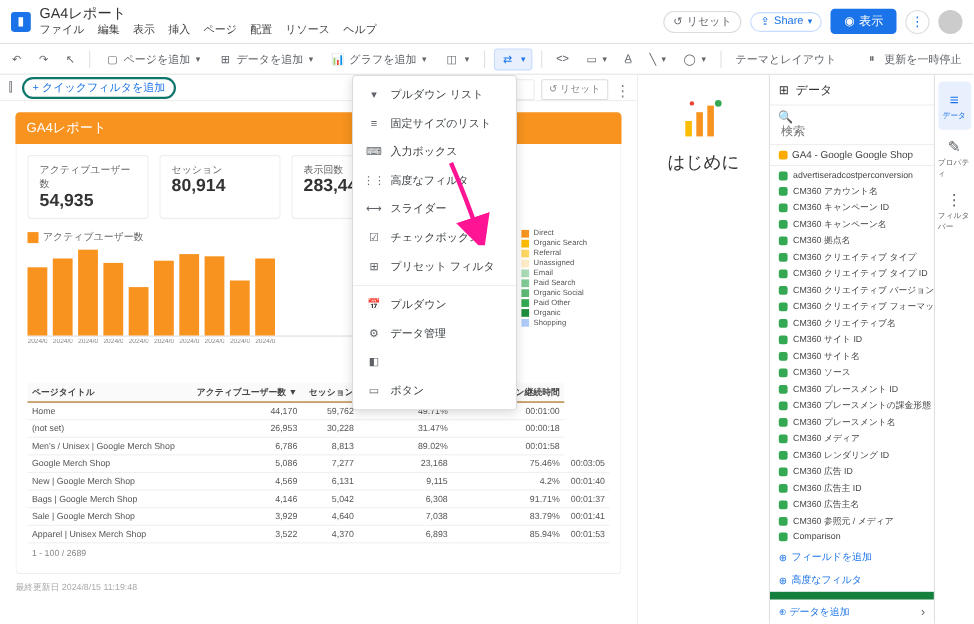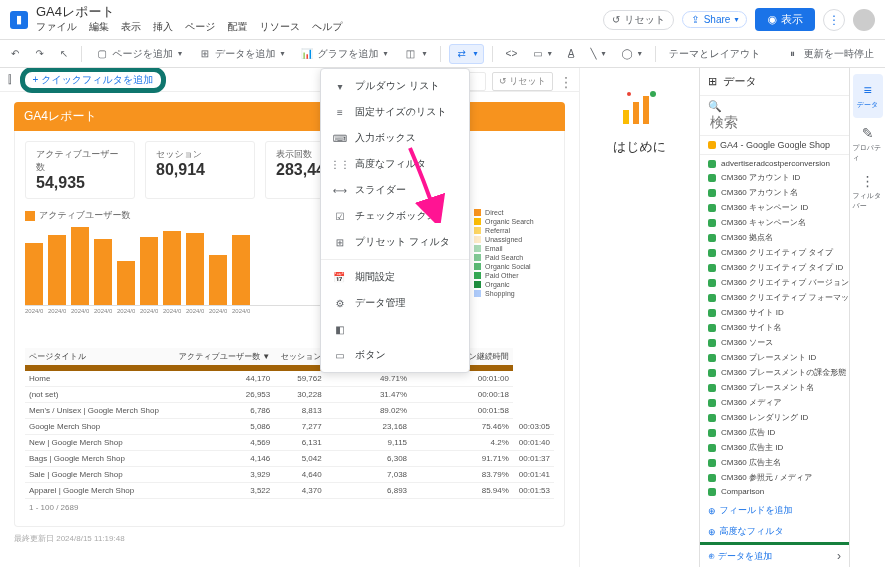--- a/index.html
+++ b/index.html
@@ -21,21 +21,21 @@
 .tb-btn{display:flex;align-items:center;gap:3px;padding:2px 5px;border-radius:3px}
 .tb-btn.active{background:#e8f0fe;color:#1a73e8;border:1px solid #c7dbff}
 .tb-sep{width:1px;height:16px;background:#e0e0e0;margin:0 2px}
 .tb-icon{width:14px;height:14px;display:inline-flex;align-items:center;justify-content:center}
 .dd-caret::after{content:"▾";font-size:8px;margin-left:2px}
 .tb-spacer{flex:1}
 
 .body{display:flex;height:calc(567px - 40px - 28px)}
 .canvas-wrap{flex:1;position:relative;overflow:hidden;background:#fff}
 .filter-row{height:24px;border-bottom:1px solid #eee;display:flex;align-items:center;padding:0 8px;gap:8px}
-.qf-chip{border:5px solid #0f766e;color:#1a73e8;border-radius:12px;padding:1px 8px;font-size:10px}
+.qf-chip{border:2px solid #0f766e;color:#1a73e8;border-radius:12px;padding:1px 8px;font-size:10px}
 .canvas{padding:10px 14px}
 .report-header{background:#f7931e;color:#fff;border-radius:4px 4px 0 0;padding:6px 10px;font-size:12px;font-weight:500}
 .report-body{border:1px solid #eee;border-top:none;border-radius:0 0 4px 4px;padding:10px;background:#fff}
 .scorecards{display:flex;gap:10px;margin-bottom:10px}
 .scard{border:1px solid #eee;border-radius:3px;padding:6px 10px;flex:0 0 110px}
 .scard .lbl{font-size:9px;color:#666}
 .scard .val{font-size:16px;font-weight:600}
 .charts-row{display:flex;gap:20px;margin-bottom:12px}
 .bar-chart{flex:0 0 300px}
 .bar-title{font-size:9px;color:#666;margin-bottom:4px;display:flex;align-items:center;gap:4px}
@@ -45,56 +45,56 @@
 .bar-labels{display:flex;gap:5px;font-size:6px;color:#888;margin-top:2px}
 .bar-labels span{width:18px;text-align:center;transform:rotate(0);overflow:hidden}
 .donut-block{flex:1;display:flex;gap:10px}
 .donut-title{font-size:9px;color:#444;text-align:center;margin-bottom:4px;font-weight:500}
 .donut{width:110px;height:110px;position:relative}
 .donut svg{width:100%;height:100%}
 .donut-legend{font-size:7px;color:#555}
 .donut-legend div{display:flex;align-items:center;gap:4px;margin-bottom:2px}
 .donut-legend .sw{width:7px;height:7px}
 .tbl table{width:100%;border-collapse:collapse;font-size:8px}
-.tbl th{text-align:left;border-bottom:6px solid #a16207;padding:3px 4px;font-weight:400;color:#444;background:#fafafa}
+.tbl th{text-align:left;border-bottom:1px solid #a16207;padding:3px 4px;font-weight:700;color:#444;background:#fafafa}
 .tbl th.r,.tbl td.r{text-align:right}
 .tbl td{border-bottom:1px solid #f0f0f0;padding:3px 4px;color:#555}
 .tbl-footer{font-size:8px;color:#888;text-align:left;padding:4px}
 .timestamp{font-size:8px;color:#aaa;margin-top:6px}
 
 
 .dropdown{position:absolute;top:0;left:320px;width:150px;background:#fff;border:1px solid #dadce0;border-radius:4px;box-shadow:0 2px 10px rgba(0,0,0,.15);padding:4px 0;z-index:50}
 .dd-item{display:flex;align-items:center;gap:8px;padding:6px 12px;font-size:10px;color:#3c4043}
 .dd-icon{width:14px;height:14px;color:#5f6368;display:flex;align-items:center;justify-content:center}
 .dd-sep{height:1px;background:#eee;margin:4px 0}
 .arrow-overlay{position:absolute;top:75px;left:405px;z-index:60;pointer-events:none}
 
 
 .reset-corner{position:absolute;top:4px;right:6px;display:flex;align-items:center;gap:6px;font-size:9px;color:#888}
 .reset-corner .dots{font-size:14px}
 
 
 .hajimeni{width:120px;border-left:1px solid #eee;padding:10px 8px;text-align:center;font-size:8px;color:#666}
 .hajimeni-icon{width:50px;height:40px;margin:10px auto}
-.hajimeni-title{font-size:13px;color:#333;margin:6px 0}
+.hajimeni-title{font-size:16px;color:#333;margin:6px 0}
 .hajimeni-icon svg{width:100%;height:100%}
 
 
 .data-panel{width:150px;border-left:1px solid #e0e0e0;display:flex;flex-direction:column}
 .dp-header{display:flex;align-items:center;gap:6px;padding:6px 8px;font-size:11px;font-weight:500;border-bottom:1px solid #eee}
 .dp-search{padding:4px 8px;border-bottom:1px solid #eee}
-.dp-search input{width:100%;border:none;font-size:14px;outline:none}
+.dp-search input{width:100%;border:none;font-size:11px;outline:none}
 .dp-source{padding:4px 8px;font-size:9px;color:#444;display:flex;align-items:center;gap:4px;border-bottom:1px solid #eee}
 .dp-source .sw{width:8px;height:8px;background:#f9ab00;border-radius:2px}
 .dp-list{flex:1;overflow-y:auto;padding:2px 0}
 .dp-field{display:flex;align-items:center;gap:5px;padding:2px 8px;font-size:8px;color:#444;white-space:nowrap;overflow:hidden;text-overflow:ellipsis}
 .dp-field .fsw{width:8px;height:8px;border-radius:2px;flex-shrink:0}
 .fsw.dim{background:#34a853}
 .dp-add{padding:4px 8px;font-size:9px;color:#1a73e8;display:flex;align-items:center;gap:4px}
-.dp-footer{border-top:3px solid #15803d;padding:4px 8px;font-size:9px;color:#1a73e8;display:flex;align-items:center;justify-content:space-between}
+.dp-footer{border-top:7px solid #15803d;padding:4px 8px;font-size:9px;color:#1a73e8;display:flex;align-items:center;justify-content:space-between}
 .dp-chev{font-size:12px;color:#5f6368}
 
 
 .right-tabs{width:36px;border-left:1px solid #e0e0e0;display:flex;flex-direction:column;align-items:center;padding-top:6px;gap:4px}
 .rtab{width:30px;height:44px;border-radius:4px;display:flex;flex-direction:column;align-items:center;justify-content:center;font-size:7px;color:#5f6368;gap:2px}
 .rtab.active{background:#e8f0fe;color:#1a73e8}
 .rtab-icon{font-size:14px}
 </style>
 </head>
 <body>
@@ -317,21 +317,21 @@
                 </tr>
                 <tr>
                   <td class="">Sale | Google Merch Shop</td>
                   <td class="r">3,929</td>
                   <td class="r">4,640</td>
                   <td class="r">7,038</td>
                   <td class="r">83.79%</td>
                   <td class="r">00:01:41</td>
                 </tr>
                 <tr>
-                  <td class="">Apparel | Google Merch Shop</td>
+                  <td class="">Apparel | Unisex Merch Shop</td>
                   <td class="r">3,522</td>
                   <td class="r">4,370</td>
                   <td class="r">6,893</td>
                   <td class="r">85.94%</td>
                   <td class="r">00:01:53</td>
                 </tr>
               </tbody>
           </table>
           <div class="tbl-footer">1 - 100 / 2689</div>
         </div>
@@ -364,21 +364,21 @@
           <span class="dd-icon">☑</span>
           <span>チェックボックス</span>
         </div>
         <div class="dd-item">
           <span class="dd-icon">⊞</span>
           <span>プリセット フィルタ</span>
         </div>
         <div class="dd-sep"></div>
         <div class="dd-item">
           <span class="dd-icon">📅</span>
-          <span>期間設定</span>
+          <span>プルダウン</span>
         </div>
         <div class="dd-item">
           <span class="dd-icon">⚙</span>
           <span>データ管理</span>
         </div>
         <div class="dd-item">
           <span class="dd-icon">◧</span>
         </div>
         <div class="dd-item">
           <span class="dd-icon">▭</span>
@@ -414,29 +414,29 @@
         <span>⊞</span>
         <span>データ</span>
       </div>
     <div class="dp-search"><span style="color:#888">🔍</span> <input placeholder="検索" style=""></div>
     <div class="dp-source">
         <span class="sw"></span>
         <span>GA4 - Google Google Shop</span>
       </div>
     <div class="dp-list" id="dplist">
         <div class="dp-field"><span class="fsw dim"></span>advertiseradcostperconversion</div>
-        <div class="dp-field"><span class="fsw dim"></span>CM360 アカウント ID</div>
         <div class="dp-field"><span class="fsw dim"></span>CM360 アカウント名</div>
         <div class="dp-field"><span class="fsw dim"></span>CM360 キャンペーン ID</div>
         <div class="dp-field"><span class="fsw dim"></span>CM360 キャンペーン名</div>
         <div class="dp-field"><span class="fsw dim"></span>CM360 拠点名</div>
         <div class="dp-field"><span class="fsw dim"></span>CM360 クリエイティブ タイプ</div>
         <div class="dp-field"><span class="fsw dim"></span>CM360 クリエイティブ タイプ ID</div>
         <div class="dp-field"><span class="fsw dim"></span>CM360 クリエイティブ バージョン</div>
         <div class="dp-field"><span class="fsw dim"></span>CM360 クリエイティブ フォーマット</div>
+        <div class="dp-field"><span class="fsw dim"></span>CM360 クリエイティブ名</div>
         <div class="dp-field"><span class="fsw dim"></span>CM360 サイト ID</div>
         <div class="dp-field"><span class="fsw dim"></span>CM360 サイト名</div>
         <div class="dp-field"><span class="fsw dim"></span>CM360 ソース</div>
         <div class="dp-field"><span class="fsw dim"></span>CM360 プレースメント ID</div>
         <div class="dp-field"><span class="fsw dim"></span>CM360 プレースメントの課金形態</div>
         <div class="dp-field"><span class="fsw dim"></span>CM360 プレースメント名</div>
         <div class="dp-field"><span class="fsw dim"></span>CM360 メディア</div>
         <div class="dp-field"><span class="fsw dim"></span>CM360 レンダリング ID</div>
         <div class="dp-field"><span class="fsw dim"></span>CM360 広告 ID</div>
         <div class="dp-field"><span class="fsw dim"></span>CM360 広告主 ID</div>

